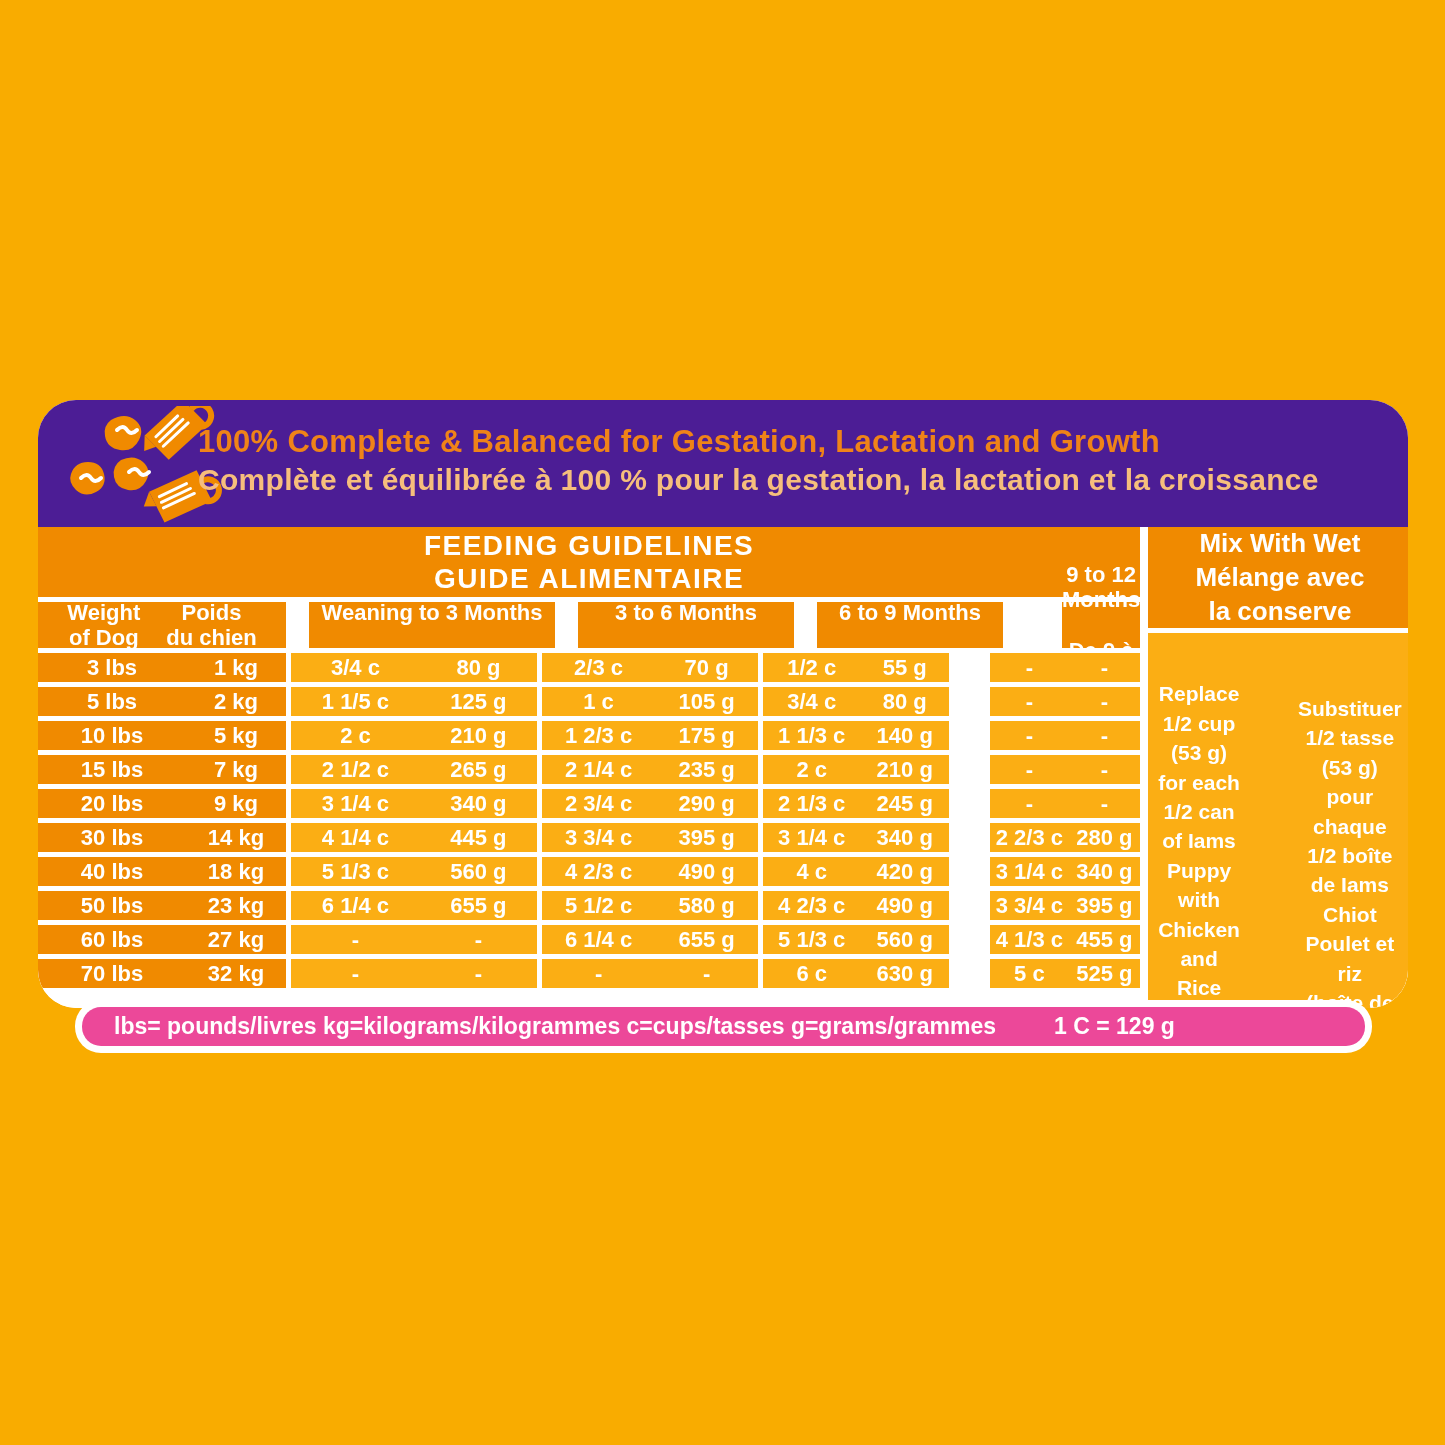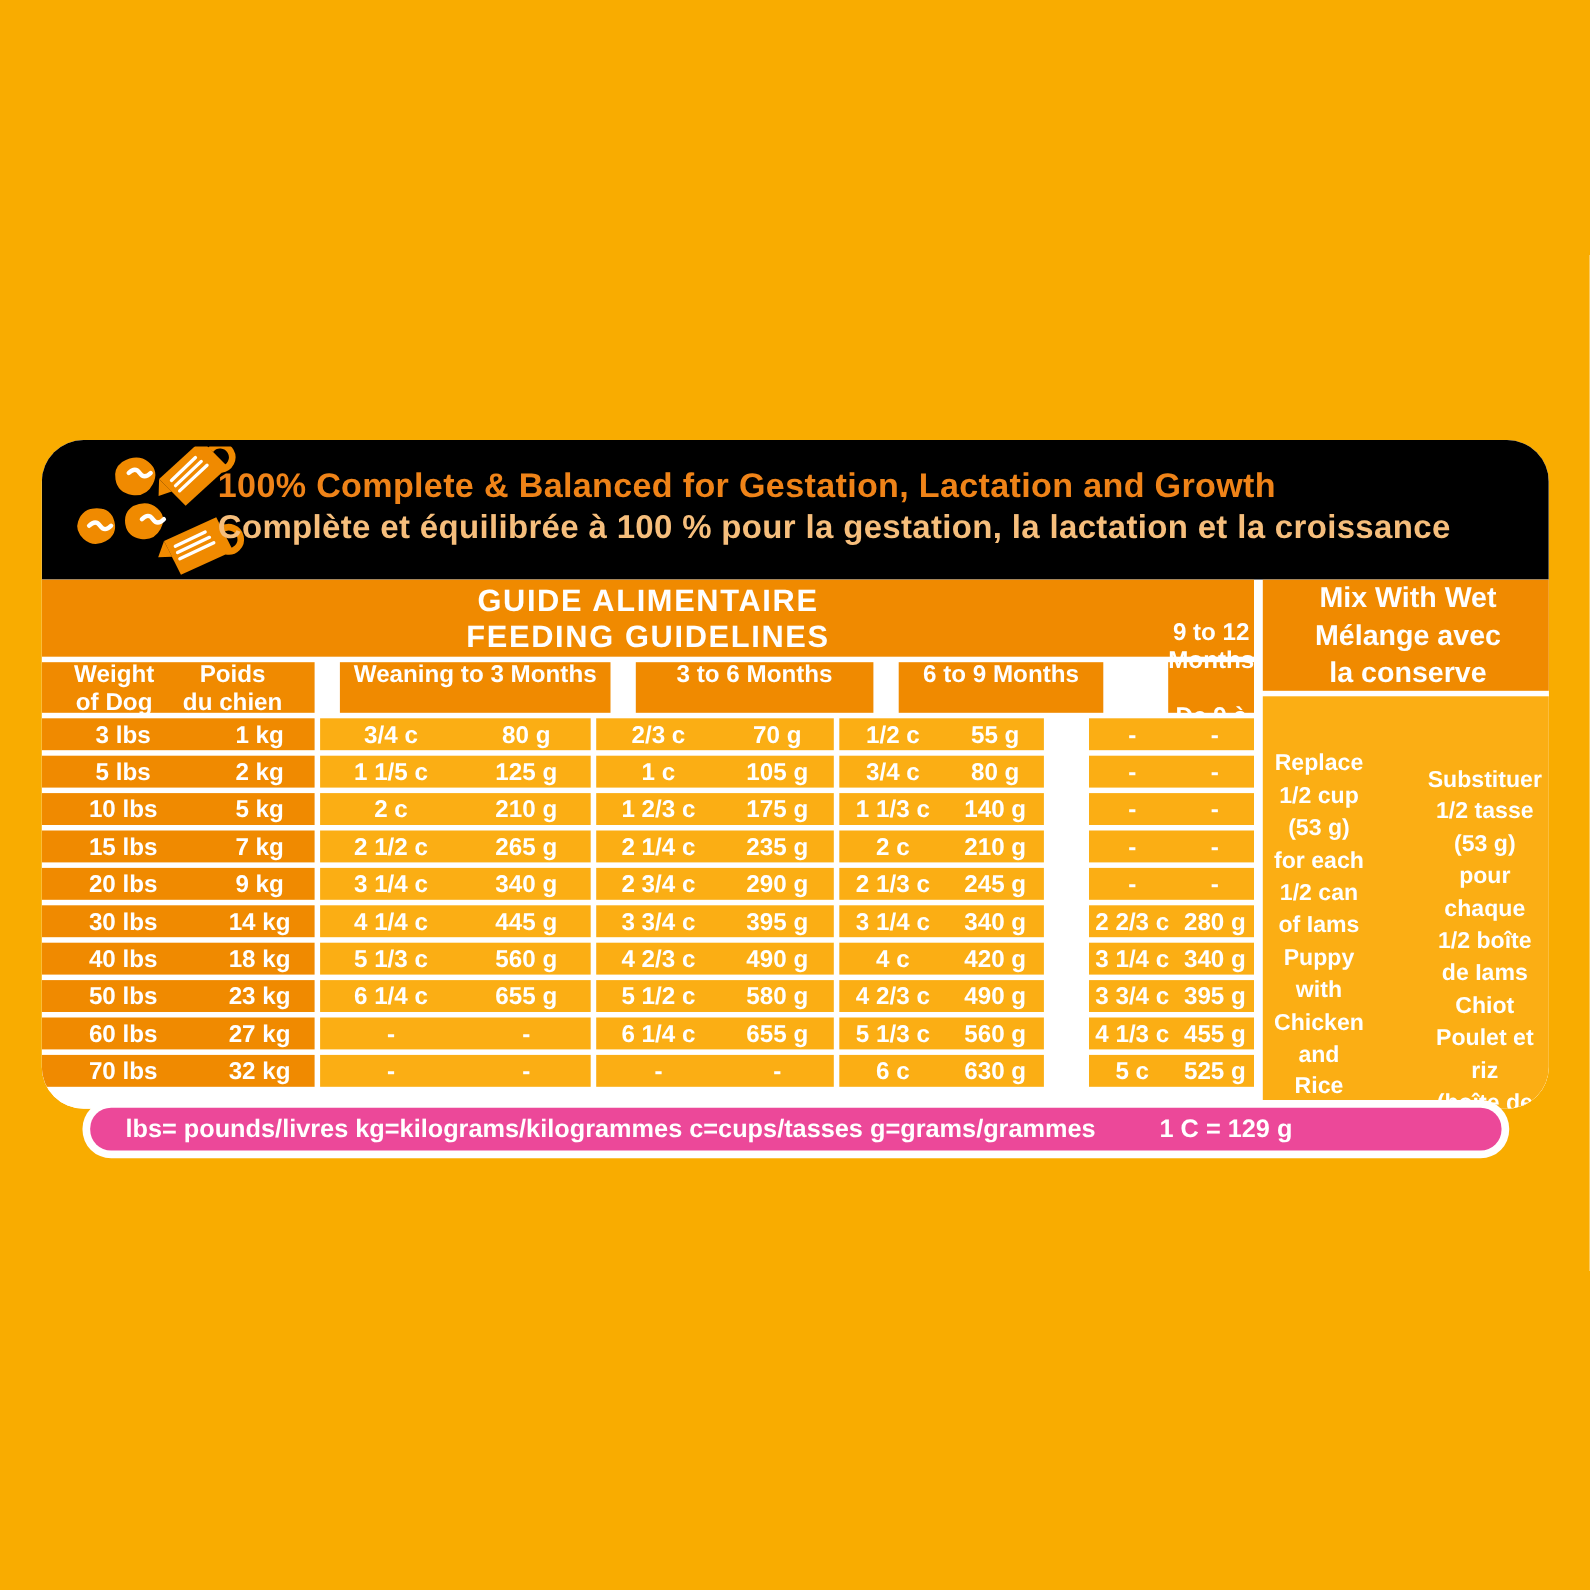--- a/index.html
+++ b/index.html
@@ -9,21 +9,21 @@
     background:#F9AC00;
     font-family:"Liberation Sans",sans-serif;
     font-weight:bold;
     overflow:hidden;
   }
   .card{
     position:absolute;left:38px;top:400px;width:1370px;height:608px;
     background:#FFFFFF;border-radius:38px;overflow:hidden;
   }
   
-  .card-header{position:absolute;left:0;top:0;width:100%;height:127px;background:#000000;}
+  .card-header{position:absolute;left:0;top:0;width:100%;height:127px;background:#4c1d95;}
   .header-icon{position:absolute;left:25px;top:6px;width:160px;height:118px;}
   .title-en{position:absolute;left:160px;top:24px;font-size:31px;color:#EF8318;letter-spacing:.3px;white-space:nowrap;}
   .title-fr{position:absolute;left:160px;top:63px;font-size:30px;color:#F6BE7C;letter-spacing:.3px;white-space:nowrap;}
   
   .table-zone{
     position:absolute;left:0;top:127px;width:1370px;height:481px;
     display:flex;gap:8px;background:#FFFFFF;
   }
   .main-table{width:1118px;display:flex;flex-direction:column;gap:5px;}
   .band-title{
@@ -117,22 +117,22 @@
         </g>
       </svg>
       <div class="title-en">100% Complete &amp; Balanced for Gestation, Lactation and Growth</div>
       <div class="title-fr">Complète et équilibrée à 100 % pour la gestation, la lactation et la croissance</div>
     </div>
 
     <div class="table-zone">
       <div class="main-table">
 
         <div class="band-title">
+          <span>FEEDING GUIDELINES</span>
           <span>GUIDE ALIMENTAIRE</span>
-          <span>FEEDING GUIDELINES</span>
         </div>
 
         <div class="hdr-row">
           <div class="cell hdr-cell c0">
             <div class="hdr-weight">
               <span>Weight
 of Dog</span>
               <span>Poids
 du chien</span>
             </div>

